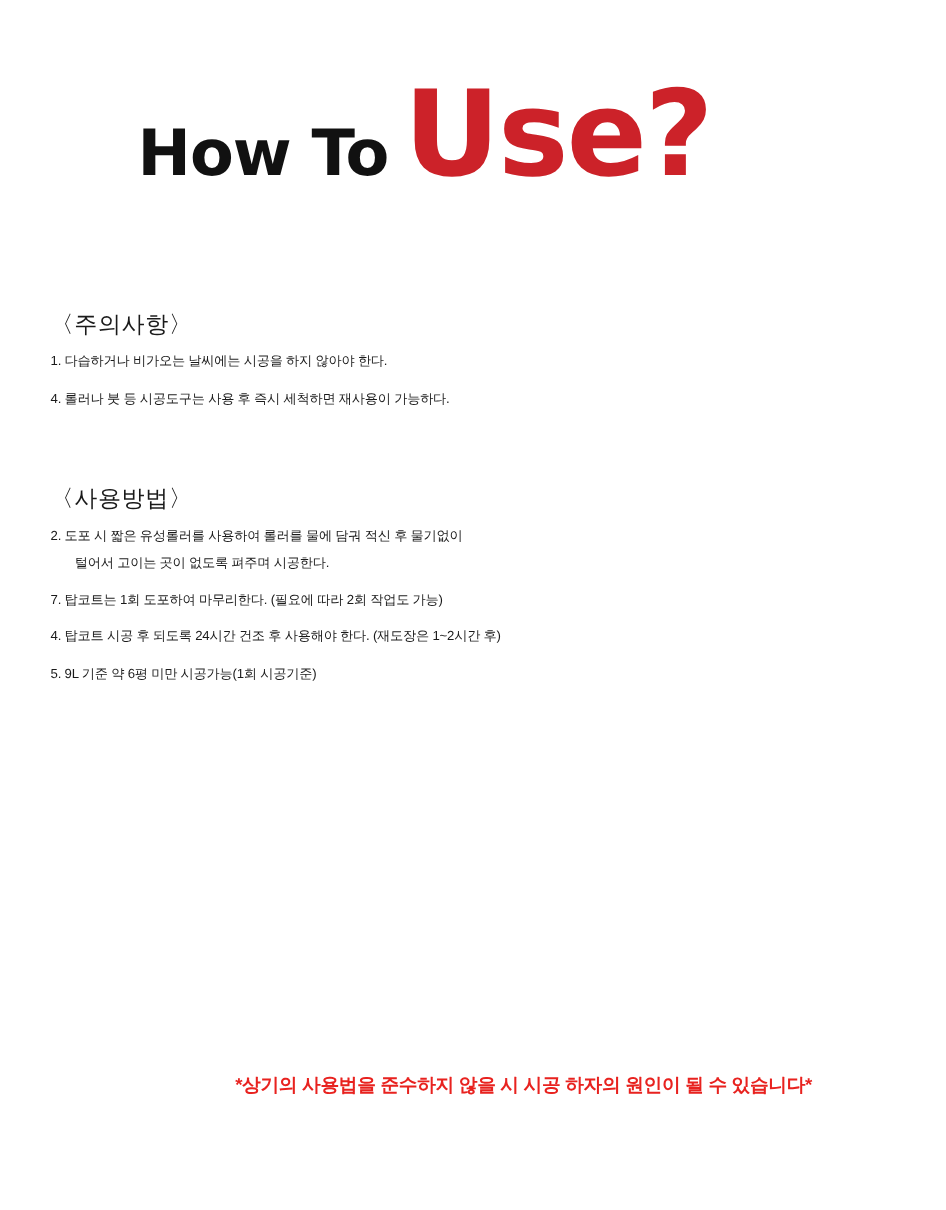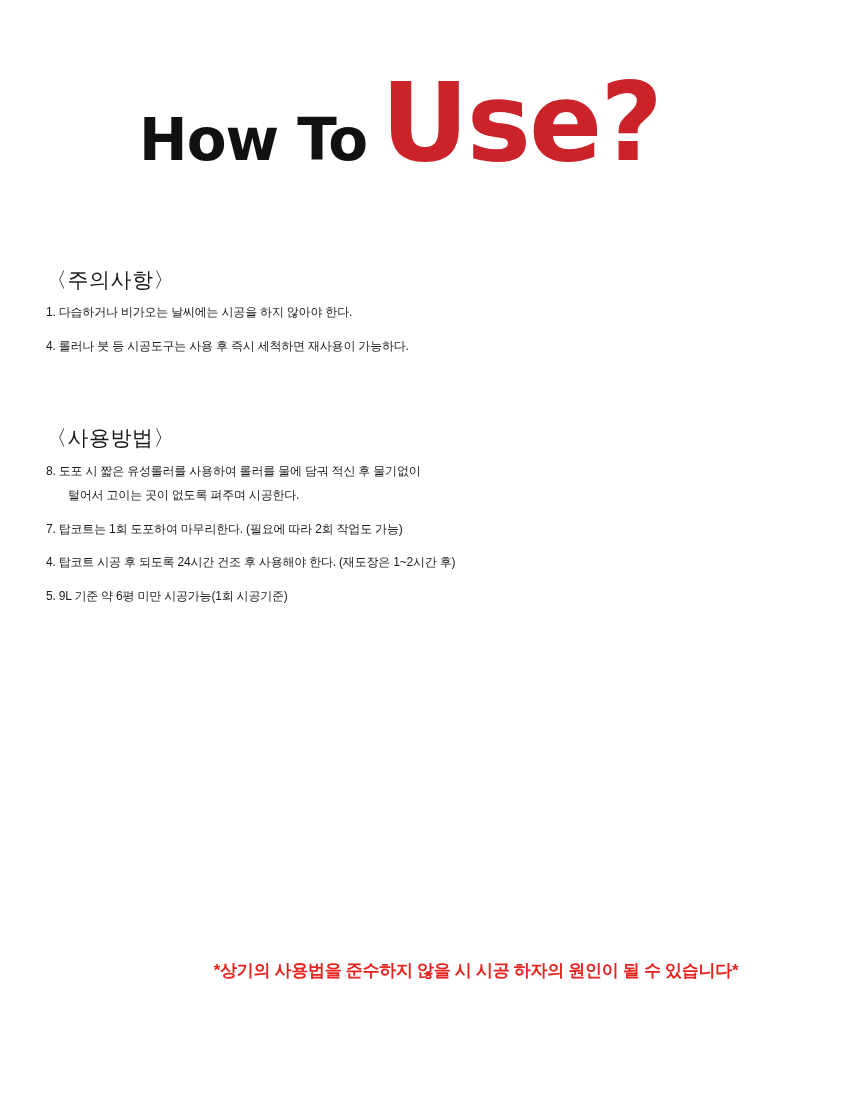--- a/index.html
+++ b/index.html
@@ -17,21 +17,21 @@
   .page {
     position: relative;
     width: 860px;
     height: 1100px;
     box-sizing: border-box;
   }
 
   
   .title-block {
     position: absolute;
-    left: 14px;
+    left: 0;
     top: 60px;
     width: 772px;
     text-align: center;
     white-space: nowrap;
   }
   .title-how {
     font-family: "DejaVu Sans", sans-serif;
     font-weight: bold;
     font-size: 58px;
     letter-spacing: -1px;
@@ -45,21 +45,21 @@
     letter-spacing: -2px;
     color: #cc2229;
     vertical-align: baseline;
     margin-left: 14px;
   }
 
   
   .content {
     position: absolute;
     left: 46px;
-    top: 267px;
+    top: 283px;
     width: 790px;
   }
   .section-heading {
     font-size: 21px;
     color: #1a1a1a;
     letter-spacing: 0.5px;
     margin: 0 0 14px 0;
     line-height: 1.2;
   }
   .line {
@@ -102,21 +102,21 @@
     <div>
       <div class="section-heading">〈주의사항〉</div>
       <p class="line">1. 다습하거나 비가오는 날씨에는 시공을 하지 않아야 한다.</p>
       <p class="line">4.  롤러나 붓 등 시공도구는 사용 후 즉시 세척하면 재사용이 가능하다.</p>
     </div>
 
     <div class="section-gap"></div>
 
     <div>
       <div class="section-heading">〈사용방법〉</div>
-      <p class="line">8. 도포 시 짧은 유성롤러를 사용하여 롤러를 물에 담궈 적신 후 물기없이</p>
+      <p class="line">2. 도포 시 짧은 유성롤러를 사용하여 롤러를 물에 담궈 적신 후 물기없이</p>
       <p class="line indent">털어서  고이는 곳이 없도록 펴주며 시공한다.</p>
       <p class="line">7. 탑코트는 1회 도포하여 마무리한다. (필요에 따라 2회 작업도 가능)</p>
       <p class="line">4. 탑코트 시공 후 되도록 24시간 건조 후 사용해야 한다. (재도장은 1~2시간 후)</p>
       <p class="line">5.  9L 기준 약  6평 미만 시공가능(1회 시공기준)</p>
     </div>
 
     <div class="footnote">*상기의 사용법을 준수하지 않을 시 시공 하자의 원인이 될 수 있습니다*</div>
 
   </div>
 </div>

